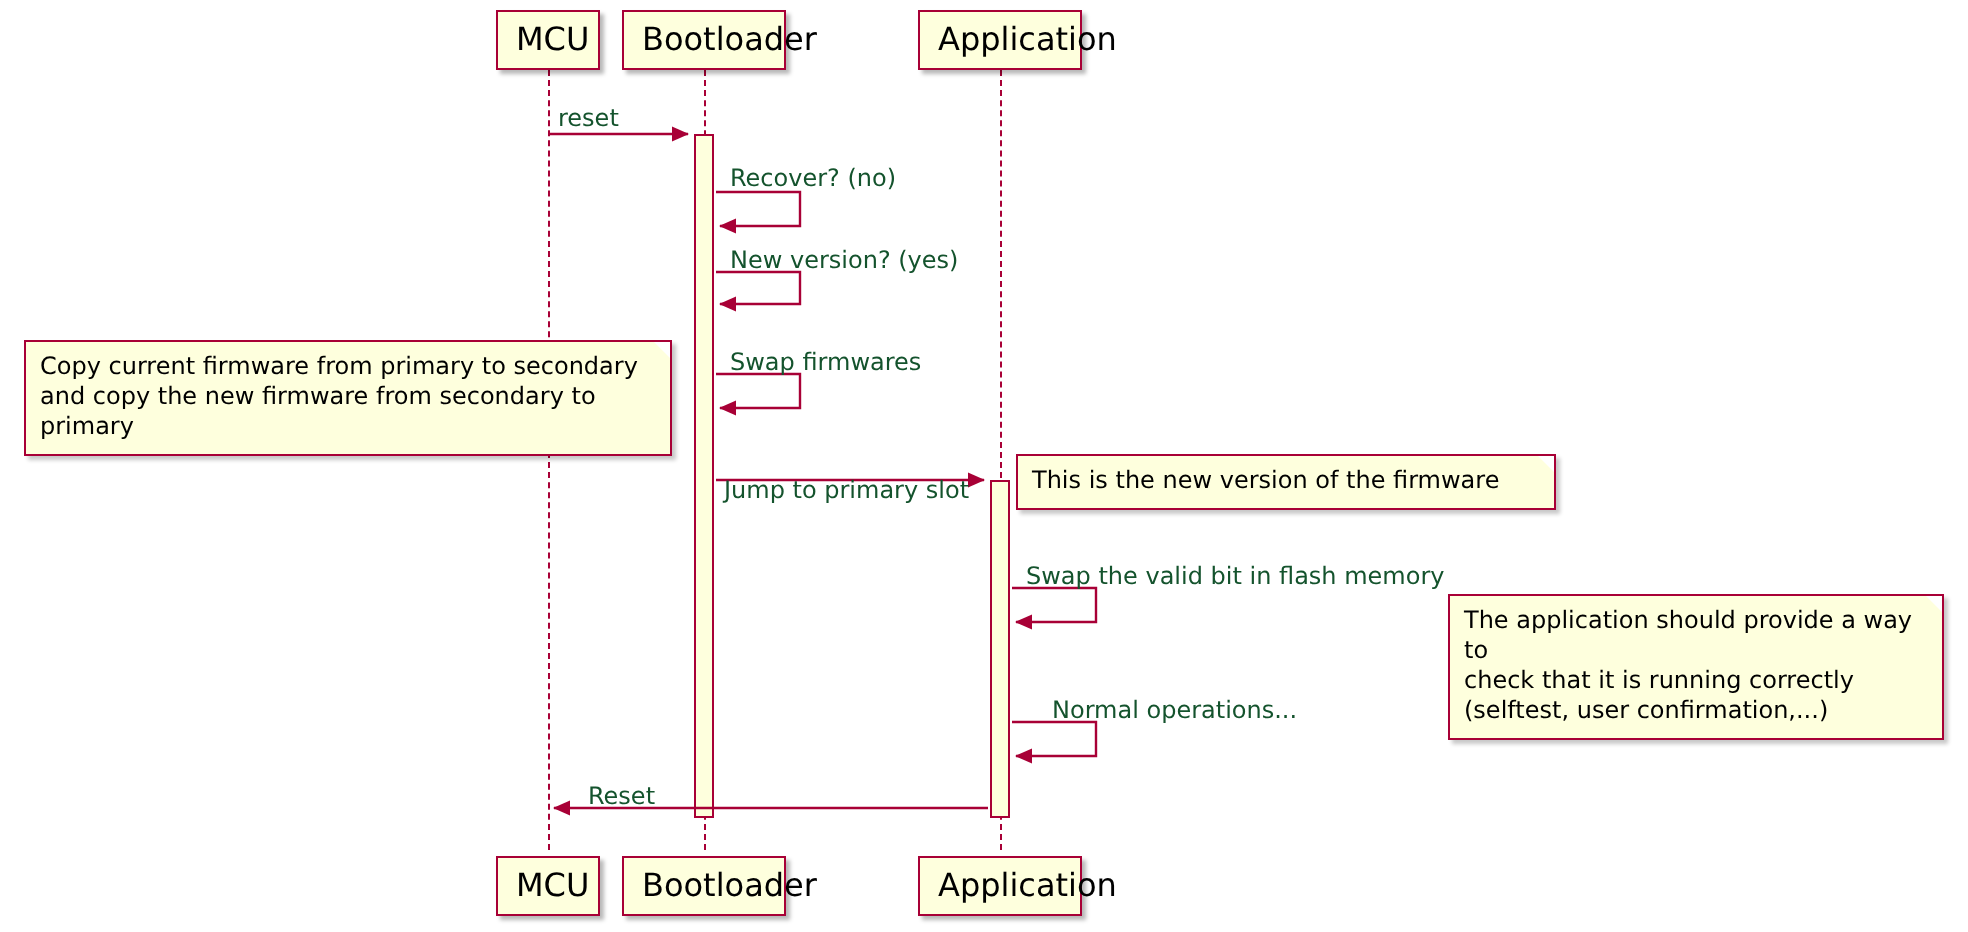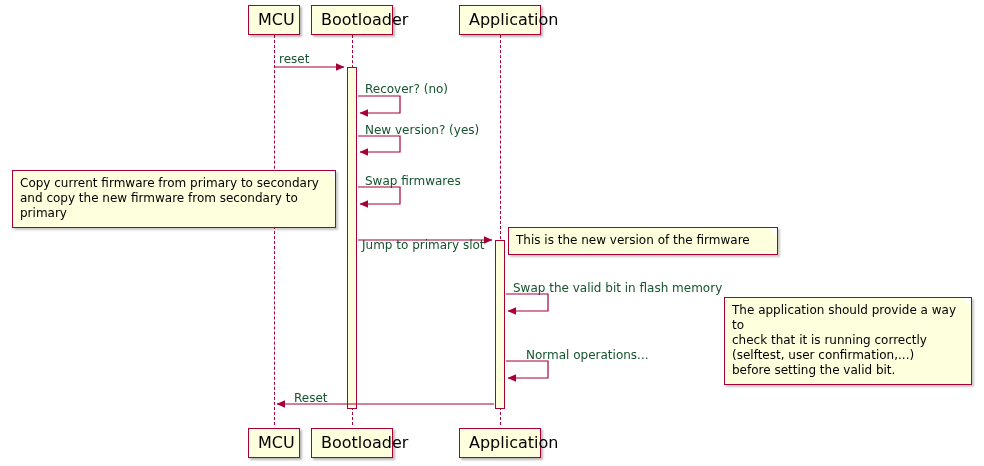--- a/index.html
+++ b/index.html
@@ -174,17 +174,16 @@
 
   <div class="note" style="left:508px; top:227px; width:270px;">
     <div>This is the new version of the firmware</div>
     <div class="note-corner"></div>
   </div>
 
   <div class="note" style="left:724px; top:262px; width:248px;margin-top:35px;">
     <div>The application should provide a way to</div>
     <div>check that it is running correctly</div>
     <div>(selftest, user confirmation,...)</div>
-    <div>before setting the valid bit.</div>
     <div class="note-corner"></div>
   </div>
 
 </div>
 
 </body></html>

